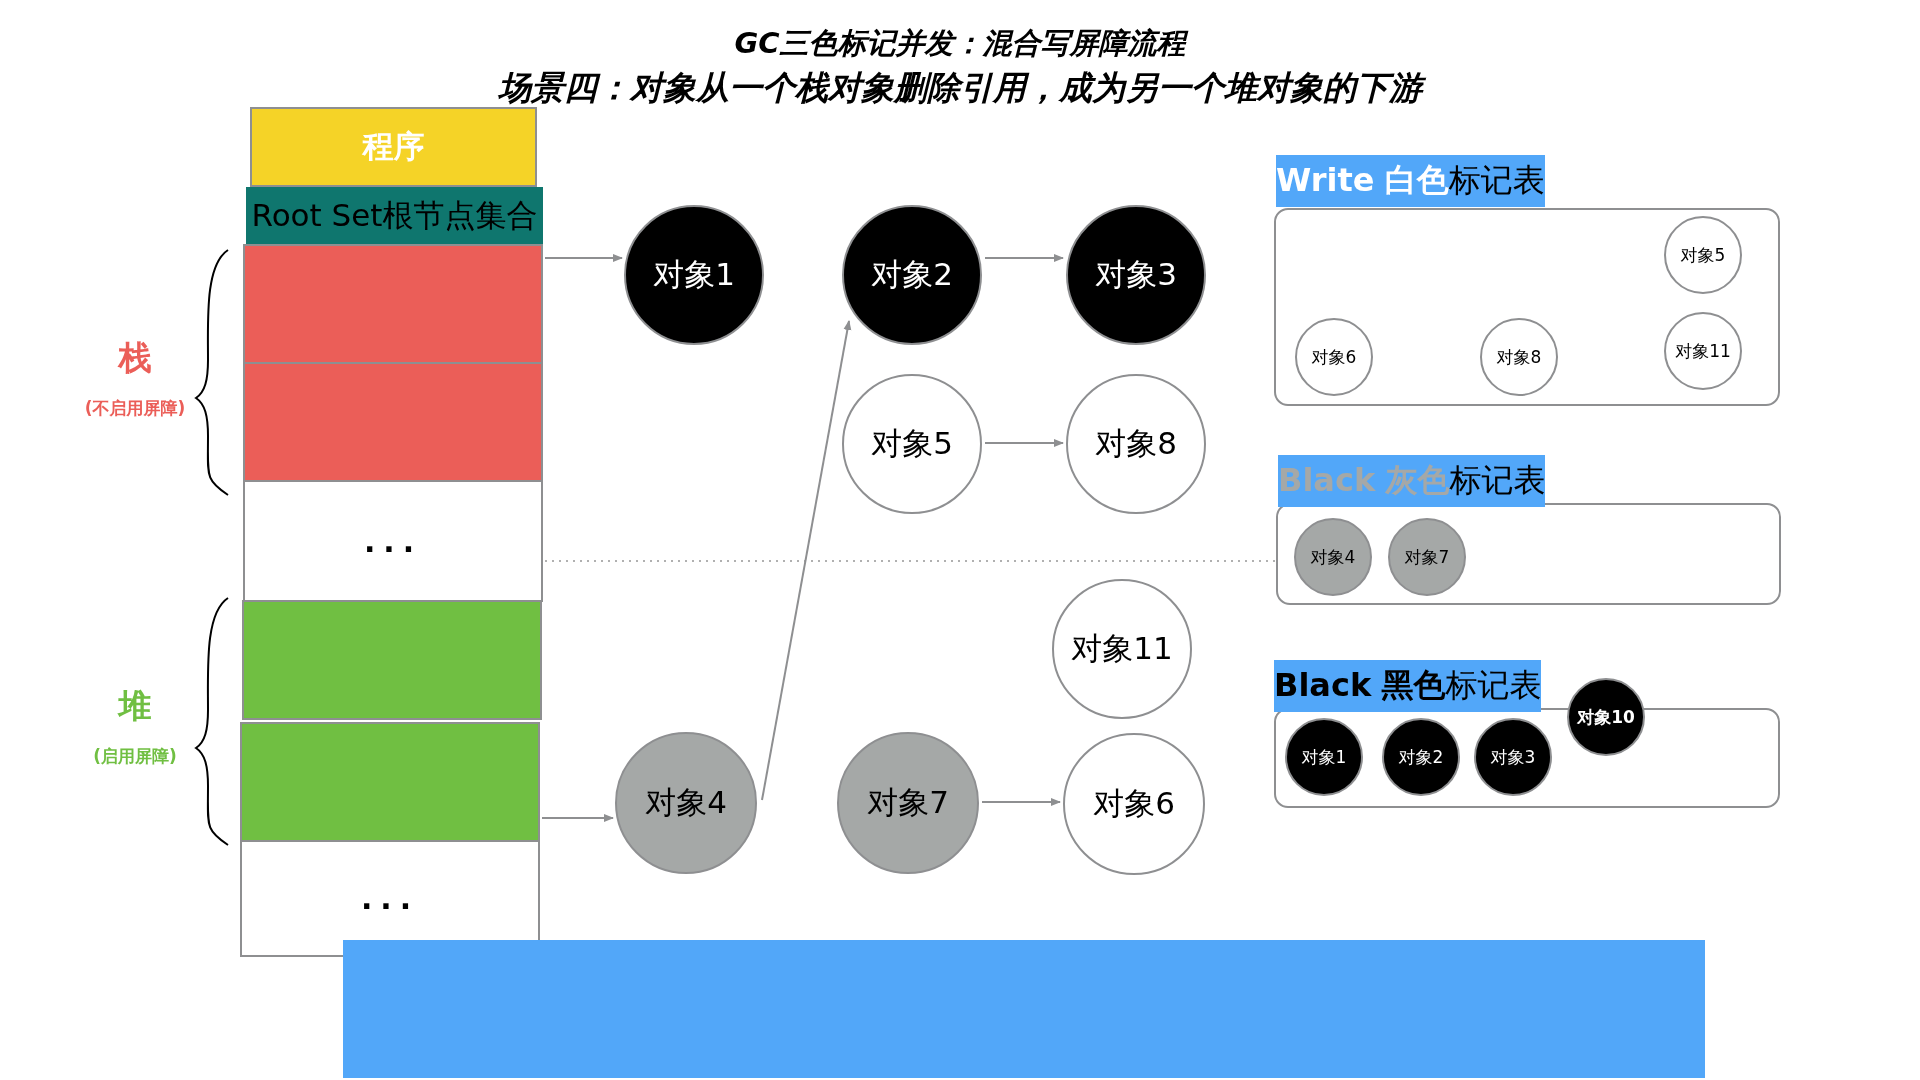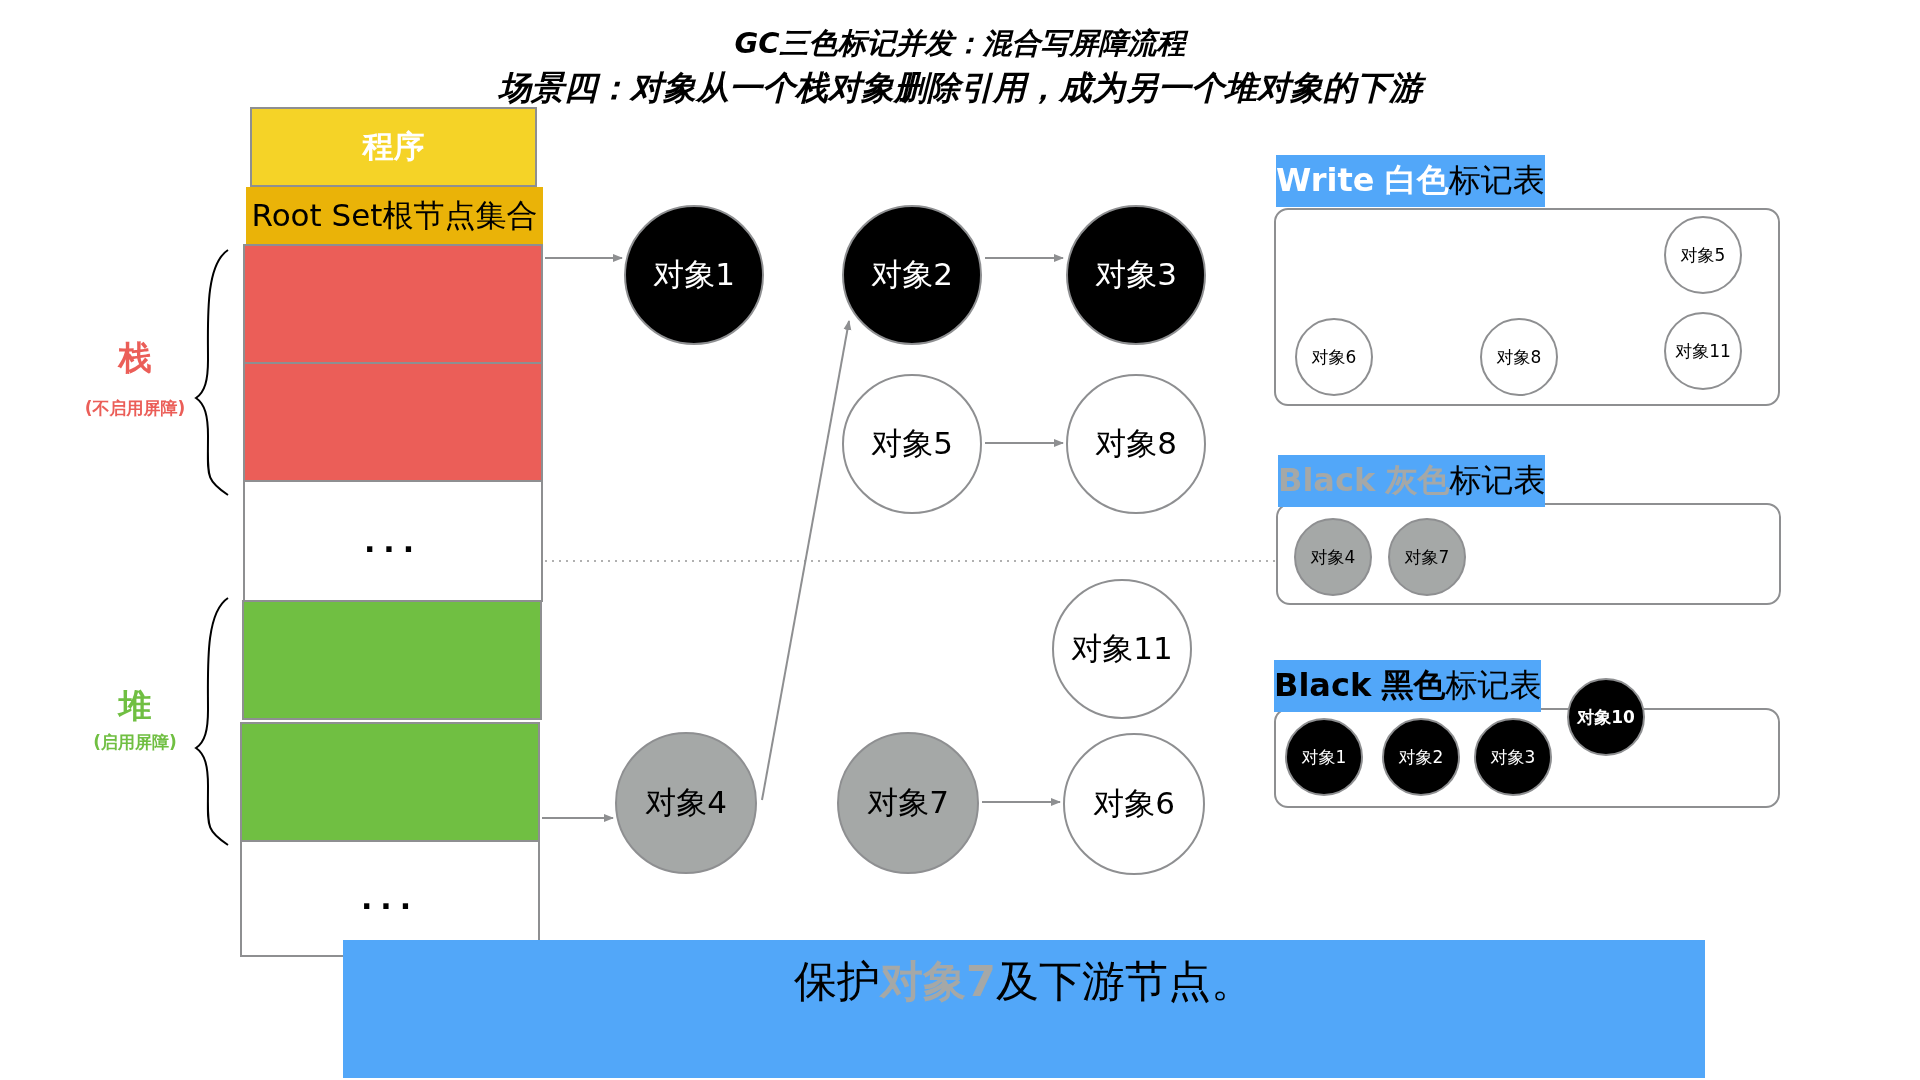--- a/index.html
+++ b/index.html
@@ -21,41 +21,41 @@
 </style>
 </head>
 <body>
 
 <div class="abs title" style="top:24px;font-size:29px;">GC三色标记并发：混合写屏障流程</div>
 <div class="abs title" style="top:66px;font-size:33px;">场景四：对象从一个栈对象删除引用，成为另一个堆对象的下游</div>
 
 <div class="block" style="left:250px;top:107px;width:287px;height:80px;background:#f5d327;color:#fff;font-size:31px;font-weight:bold;">
   <span>程序</span>
 </div>
-<div class="block" style="left:246px;top:187px;width:297px;height:57px;background:#eab308;border:none;font-size:31px;color:#000;">
+<div class="block" style="left:246px;top:187px;width:297px;height:57px;background:#0f766e;border:none;font-size:31px;color:#000;">
   <span>Root Set根节点集合</span>
 </div>
 <div class="block" style="left:243px;top:244px;width:300px;height:120px;background:#eb5e58;"></div>
 <div class="block" style="left:243px;top:362px;width:300px;height:120px;background:#eb5e58;"></div>
 <div class="block" style="left:243px;top:480px;width:300px;height:122px;background:#fff;font-size:30px;font-weight:bold;">
   <span style="letter-spacing:8px;">...</span>
 </div>
 <div class="block" style="left:242px;top:600px;width:300px;height:120px;background:#70bf42;"></div>
 <div class="block" style="left:240px;top:722px;width:300px;height:120px;background:#70bf42;"></div>
 <div class="block" style="left:240px;top:840px;width:300px;height:117px;background:#fff;font-size:30px;font-weight:bold;">
   <span style="letter-spacing:8px;">...</span>
 </div>
 
 <div class="abs" style="left:80px;top:336px;width:110px;text-align:center;color:#eb5e58;font-weight:bold;">
   <div style="font-size:33px;">栈</div>
   <div style="font-size:17px;margin-top:16px;">(不启用屏障)</div>
 </div>
 <div class="abs" style="left:80px;top:684px;width:110px;text-align:center;color:#70bf42;font-weight:bold;">
   <div style="font-size:33px;">堆</div>
-  <div style="font-size:17px;margin-top:2px;">(启用屏障)</div>
+  <div style="font-size:17px;margin-top:16px;">(启用屏障)</div>
 </div>
 
 <svg width="1920" height="1080">
   <defs>
     <marker id="arr" markerWidth="10" markerHeight="10" refX="9" refY="5" orient="auto" markerUnits="userSpaceOnUse">
       <path d="M0,1 L10,5 L0,9 z" fill="#8e8f91"></path>
     </marker>
   </defs>
 
   <path d="M228,250 C205,265 208,320 208,360 C208,380 205,392 196,398 C205,404 208,416 208,436 C208,476 205,480 228,495" stroke="#000" stroke-width="2" fill="none"></path>
@@ -141,14 +141,13 @@
     <span>对象2</span>
   </div>
 <div class="node black small" style="left:1474px;top:718px;width:78px;height:78px;">
     <span>对象3</span>
   </div>
 <div class="node black small" style="left:1567px;top:678px;width:78px;height:78px;font-weight:bold;">
     <span>对象10</span>
   </div>
 
 <div class="caption">
-  <div><span>保护</span><span class="hl-grey">对象7</span><span>及下游节点。</span></div>
 </div>
 
 </body></html>

